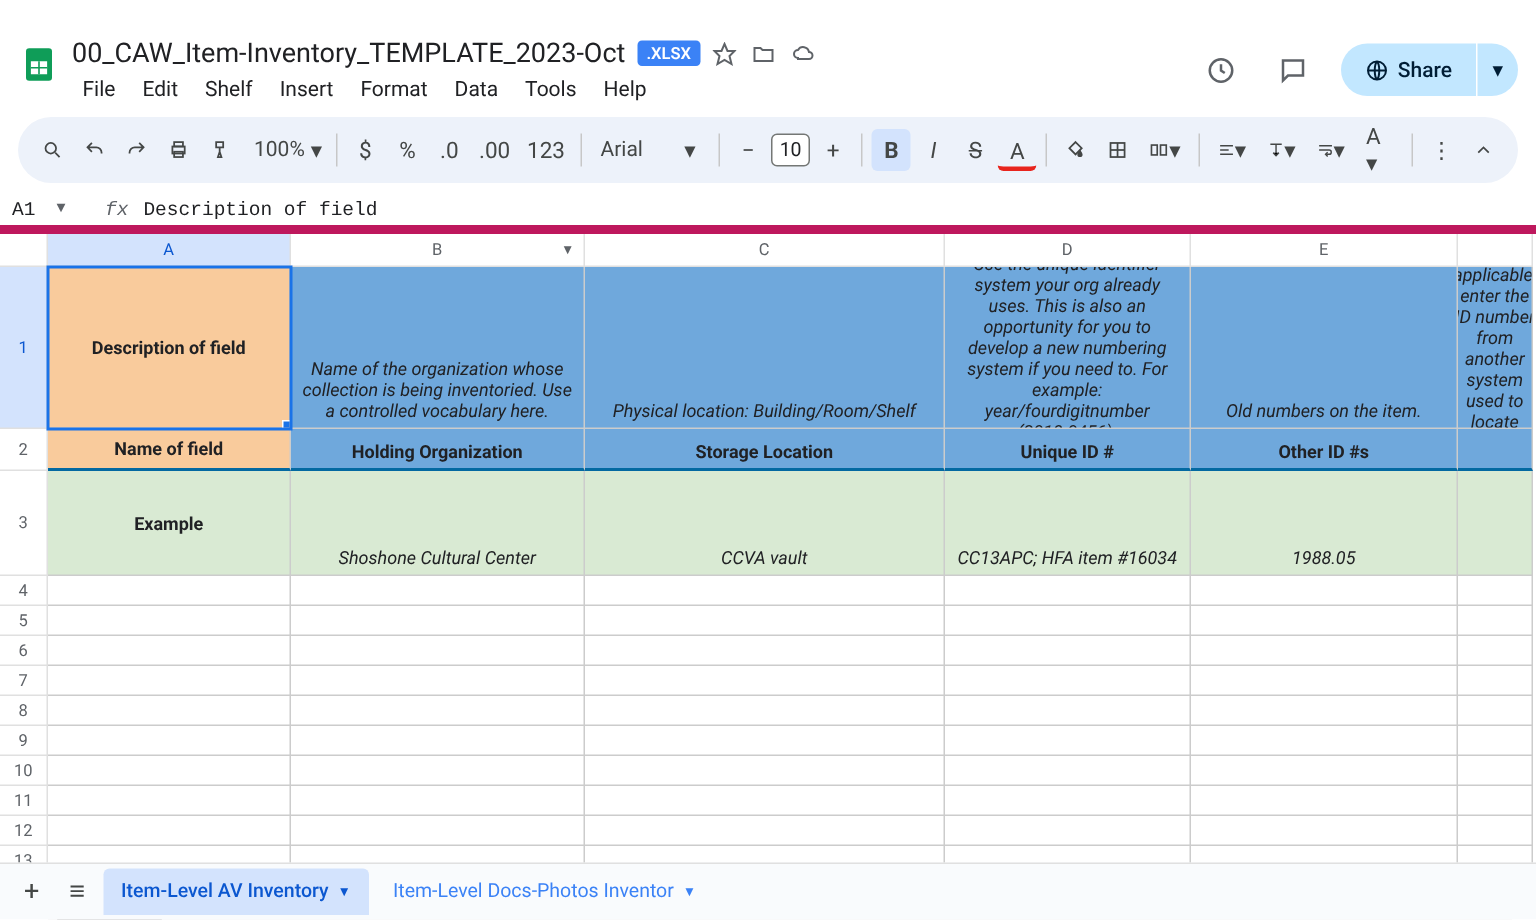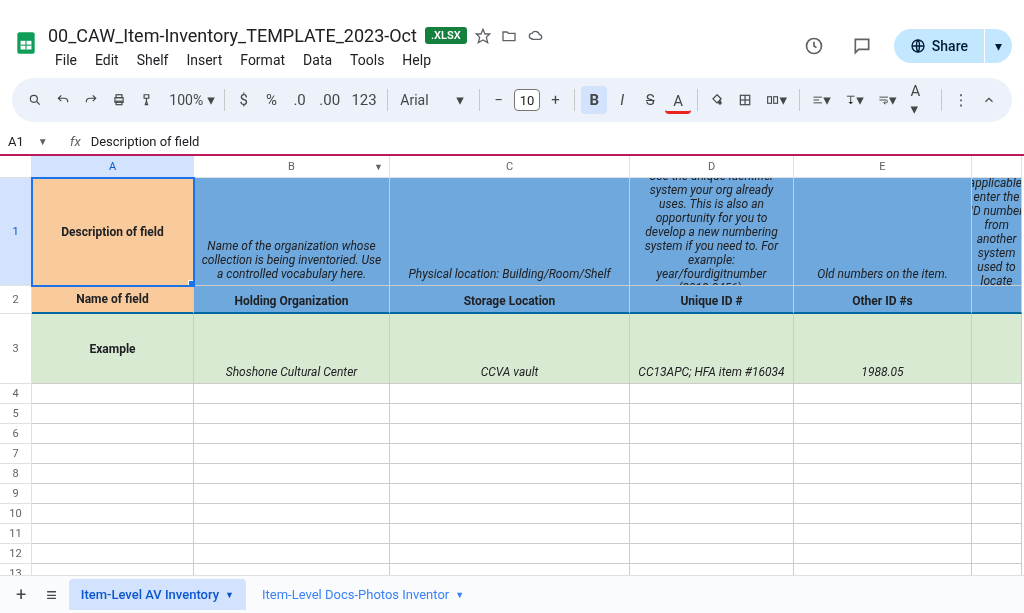--- a/index.html
+++ b/index.html
@@ -5,21 +5,21 @@
 * { box-sizing: border-box; margin: 0; padding: 0; }
 body { font-family: "Google Sans", Roboto, Arial, sans-serif; font-size: 14px; color: #202124; background: #fff; width: 1024px; height: 613px; overflow: hidden; position: relative; }
 
 
 .header { display: flex; align-items: flex-start; padding: 25px 12px 0 12px; gap: 8px; }
 .logo { width: 28px; height: 36px; display: flex; align-items: center; justify-content: center; }
 .logo svg { width: 26px; height: 26px; }
 .title-area { flex: 1; display: flex; flex-direction: column; gap: 2px; }
 .title-row { display: flex; align-items: center; gap: 8px; }
 .doc-title { font-size: 18px; color: #202124; }
-.xlsx-badge { background: #15803d; color: #fff; font-size: 11px; font-weight: 600; padding: 2px 6px; border-radius: 3px; }
+.xlsx-badge { background: #3b82f6; color: #fff; font-size: 11px; font-weight: 600; padding: 2px 6px; border-radius: 3px; }
 .title-icons { display: flex; gap: 10px; color: #5f6368; }
 .title-icons span { cursor: pointer; }
 .menu-bar { display: flex; gap: 4px; }
 .menu-item { padding: 4px 7px; font-size: 14px; color: #202124; border-radius: 4px; cursor: pointer; }
 .header-right { display: flex; align-items: center; gap: 16px; padding-top: 4px; }
 .header-icon { color: #5f6368; cursor: pointer; padding: 6px; border-radius: 50%; }
 .share-btn { display: flex; align-items: center; gap: 6px; background: #c2e7ff; color: #001d35; padding: 9px 16px; border-radius: 20px 0 0 20px; font-weight: 500; cursor: pointer; font-size: 14px; }
 .share-caret { background: #c2e7ff; padding: 9px 10px; border-radius: 0 20px 20px 0; margin-left: 1px; cursor: pointer; color: #001d35; }
 .share-wrap { display: flex; }
 
@@ -27,21 +27,21 @@
 .toolbar { margin: 6px 12px 0 12px; background: #edf2fa; border-radius: 24px; padding: 4px 10px; display: flex; align-items: center; gap: 2px; height: 44px; }
 .tb-btn { padding: 6px 6px; color: #444746; cursor: pointer; border-radius: 4px; display: flex; align-items: center; justify-content: center; min-width: 26px; height: 28px; font-size: 15px; }
 .tb-sep { width: 1px; height: 22px; background: #c7c7c7; margin: 0 4px; }
 .zoom-val { font-size: 14px; color: #444746; padding: 0 4px; }
 .font-name { font-size: 14px; padding: 0 18px 0 8px; }
 .font-size-box { border: 1px solid #747775; border-radius: 4px; width: 30px; height: 22px; display: flex; align-items: center; justify-content: center; font-size: 13px; background: #fff; }
 .bold { font-weight: 700; background: #d3e3fd; border-radius: 4px; }
 .tb-collapse { margin-left: auto; }
 
 
-.formula-row { display: flex; align-items: center; height: 28px; border-bottom: 2px solid #be185d; margin-top: 6px; }
+.formula-row { display: flex; align-items: center; height: 28px; border-bottom: 6px solid #be185d; margin-top: 6px; font-family: Liberation Mono, monospace; }
 .name-box { width: 60px; padding: 0 8px; font-size: 13px; color: #202124; display: flex; align-items: center; gap: 14px; }
 .name-caret { font-size: 10px; color: #5f6368; }
 .fx-label { font-size: 13px; color: #5f6368; font-style: italic; padding: 0 10px; }
 .formula-input { font-size: 13px; color: #202124; flex: 1; }
 
 
 .sheet { position: relative; overflow: hidden; height: 462px; }
 .grid { display: grid; grid-template-columns: 32px 162px 196px 240px 164px 178px 50px; }
 .col-head { background: #fff; border-right: 1px solid #e0e0e0; border-bottom: 1px solid #e0e0e0; height: 22px; display: flex; align-items: center; justify-content: center; font-size: 11px; color: #5f6368; position: relative; }
 .col-head.sel { background: #d3e3fd; color: #0b57d0; }

